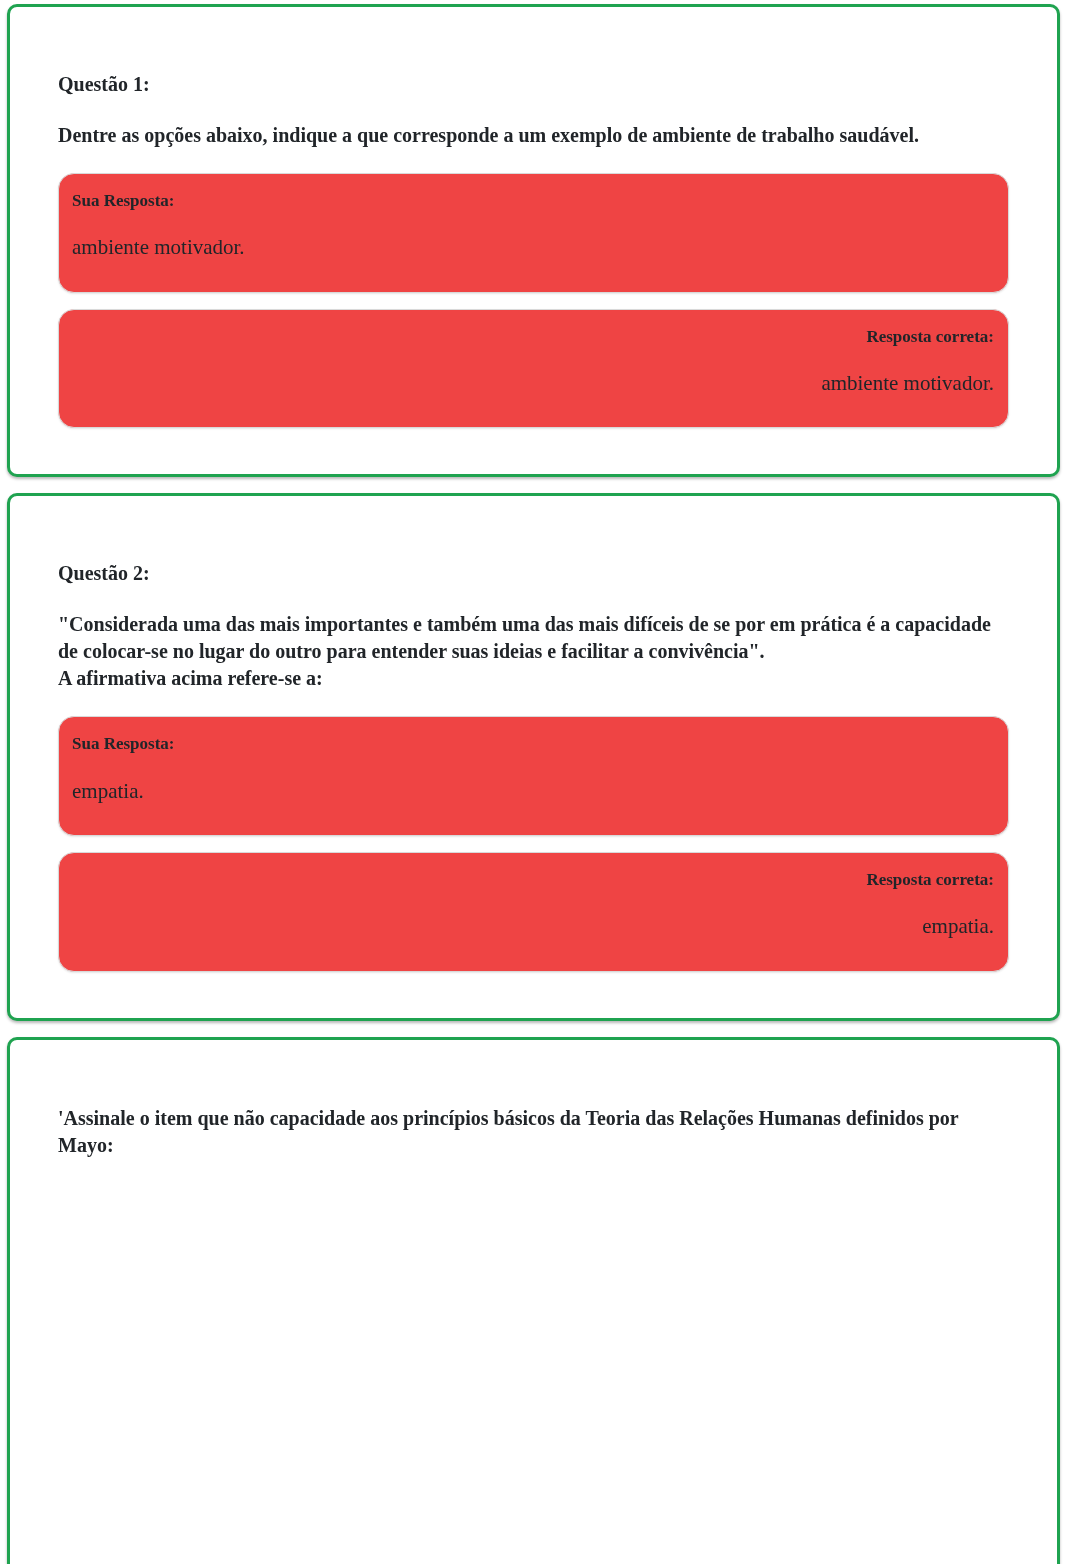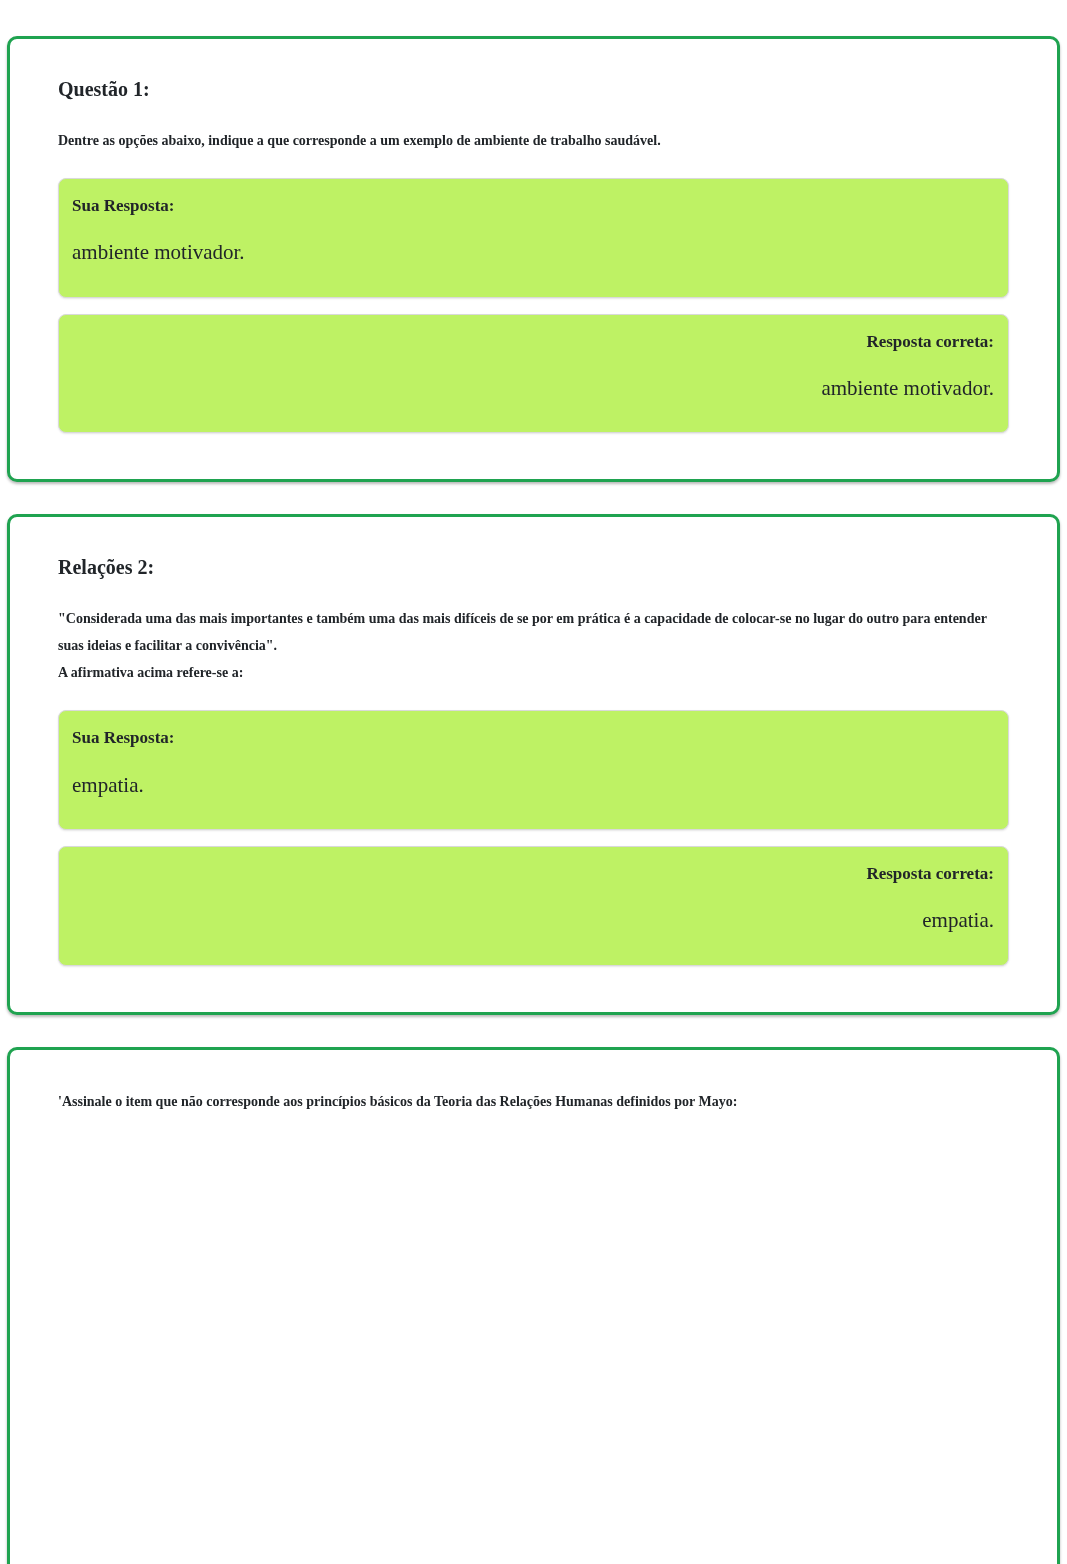--- a/index.html
+++ b/index.html
@@ -19,48 +19,47 @@
     font-family:"Liberation Serif","DejaVu Serif",serif;
     color:var(--text-color);
   }
   .page{
     padding:4px 7px 0 7px;
   }
   .question-card{
     background:#ffffff;
     border:3px solid var(--card-border);
     border-radius:10px;
-    padding:38px 48px 46px 48px;
+    padding:65px 48px 46px 48px;
     margin-bottom:16px;
     box-shadow:0 2px 3px rgba(0,0,0,0.28);
-    margin-top:32px;
   }
   .question-card.tall{
     min-height:660px;
     margin-bottom:0;
   }
   .q-title{
     font-size:20px;
     font-weight:bold;
     margin:0 0 26px 0;
     line-height:1.2;
   }
   .q-text{
-    font-size:14px;
+    font-size:20px;
     font-weight:bold;
     line-height:27px;
     margin:0 0 24px 0;
     white-space:pre-line;
   }
   .answer-box{
     border:1px solid var(--box-border);
-    border-radius:8px;
+    border-radius:16px;
     padding:17px 14px 31px 13px;
     margin-bottom:16px;
-    background:#bef264;
+    background:#ef4444;
     box-shadow:0 1px 2px rgba(0,0,0,0.10);
   }
   .answer-box:last-child{
     margin-bottom:0;
     text-align:right;
   }
   .answer-label{
     font-size:17px;
     font-weight:bold;
     margin:0 0 23px 0;
@@ -87,32 +86,32 @@
       <p class="answer-value">ambiente motivador.</p>
     </div>
 
     <div class="answer-box">
       <p class="answer-label">Resposta correta:</p>
       <p class="answer-value">ambiente motivador.</p>
     </div>
   </section>
 
   <section class="question-card">
-    <p class="q-title">Relações 2:</p>
+    <p class="q-title">Questão 2:</p>
     <p class="q-text">"Considerada uma das mais importantes e também uma das mais difíceis de se por em prática é a capacidade de colocar-se no lugar do outro para entender suas ideias e facilitar a convivência".
 A afirmativa acima refere-se a:</p>
 
     <div class="answer-box">
       <p class="answer-label">Sua Resposta:</p>
       <p class="answer-value">empatia.</p>
     </div>
 
     <div class="answer-box">
       <p class="answer-label">Resposta correta:</p>
       <p class="answer-value">empatia.</p>
     </div>
   </section>
 
   <section class="question-card tall">
-    <p class="q-text">'Assinale o item que não corresponde aos princípios básicos da Teoria das Relações Humanas definidos por Mayo:</p>
+    <p class="q-text">'Assinale o item que não capacidade aos princípios básicos da Teoria das Relações Humanas definidos por Mayo:</p>
   </section>
 
 </main>
 
 </body></html>

